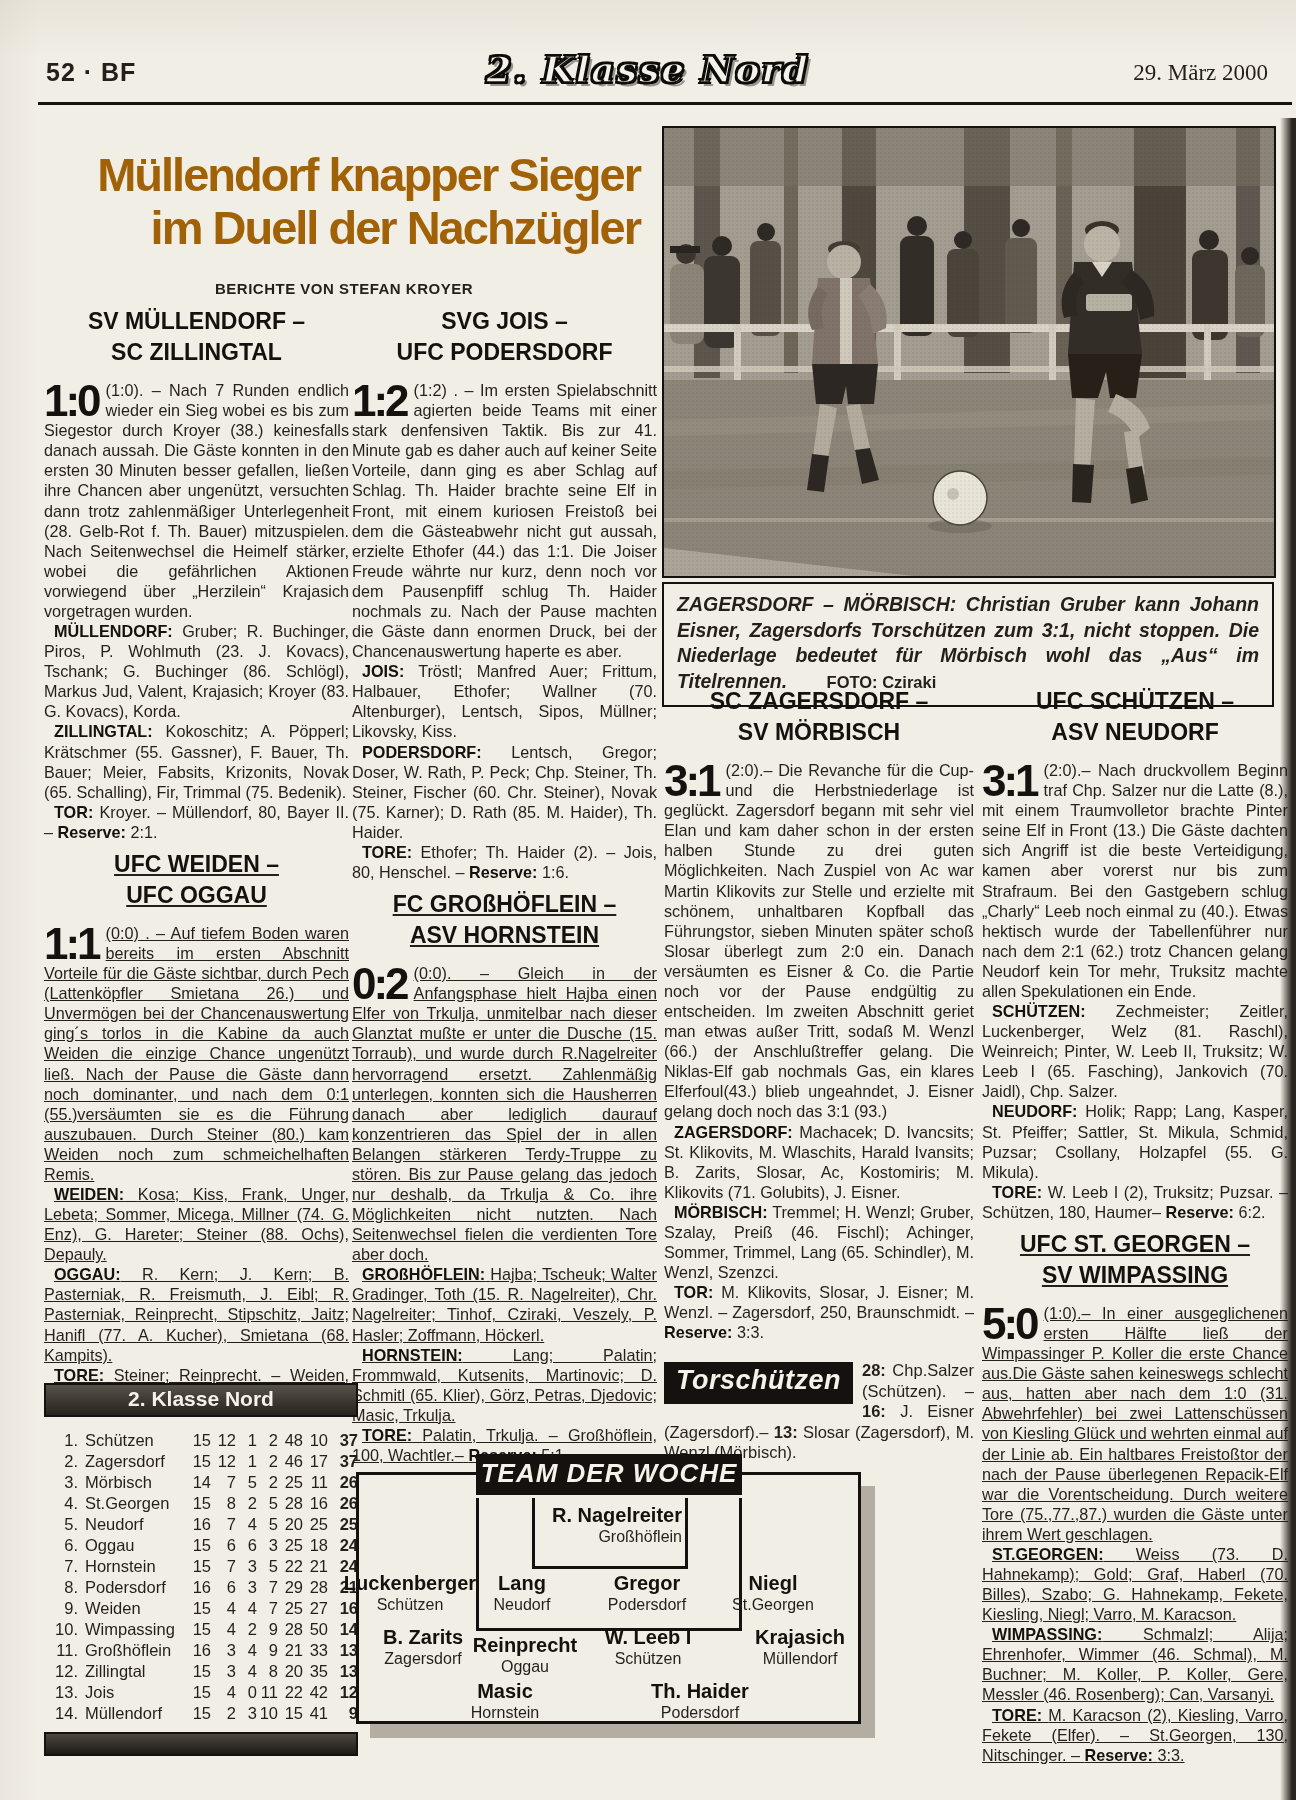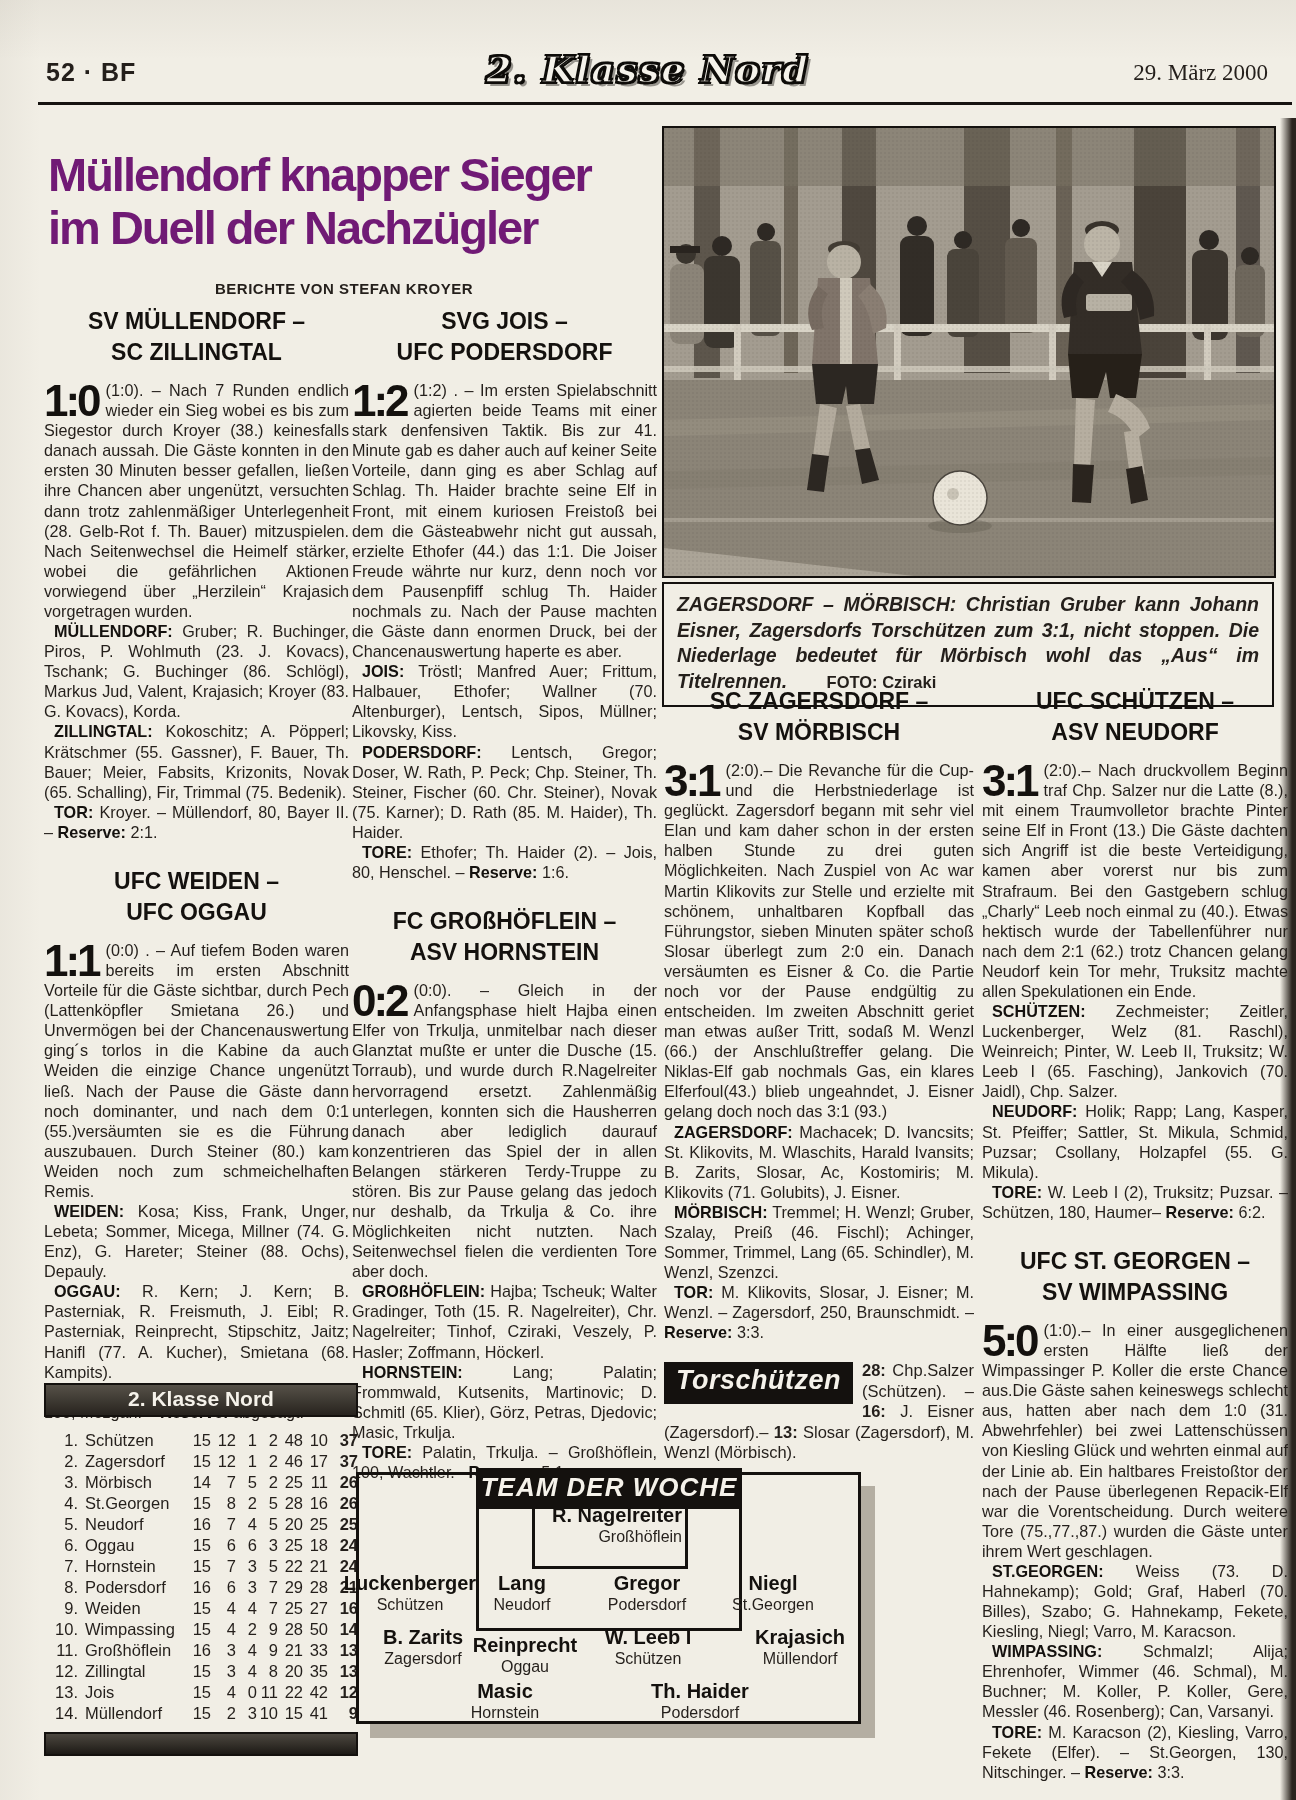--- a/index.html
+++ b/index.html
@@ -12,37 +12,37 @@
         background:linear-gradient(90deg,rgba(42,36,30,0),#2a241e 75%);}
   
   .issue{position:absolute;left:46px;top:58px;font-size:25px;font-weight:bold;letter-spacing:1px;}
   .section-title{position:absolute;left:50%;top:48px;transform:translateX(-50%);
         font-family:"DejaVu Serif",serif;font-style:italic;font-weight:bold;font-size:36px;
         color:#f5f2ea;-webkit-text-stroke:1.5px #0e0c09;letter-spacing:2px;
         text-shadow:-2px -2px 0 #0e0c09,2px -2px 0 #0e0c09,-2px 2px 0 #0e0c09,2px 2px 0 #0e0c09,4px 4px 0 rgba(20,16,12,.4);}
   .date{position:absolute;right:28px;top:60px;font-family:"Liberation Serif",serif;font-size:23px;}
   .head-rule{position:absolute;left:38px;top:102px;width:1254px;height:3px;background:#161310;}
   
-  .headline{position:absolute;left:48px;top:118px;width:592px;text-align:left;
-        font-size:47px;line-height:1.12;font-weight:bold;letter-spacing:-2px;color:#701a75;}
+  .headline{position:absolute;left:48px;top:118px;width:592px;text-align:right;
+        font-size:47px;line-height:1.12;font-weight:bold;letter-spacing:-2px;color:#a16207;}
   .byline{position:absolute;left:48px;top:280px;width:592px;text-align:center;
         font-size:15px;font-weight:bold;letter-spacing:.5px;}
   
   .photo{position:absolute;left:662px;top:126px;width:610px;height:448px;border:2px solid #14110e;background:#a39c90;}
   .photo svg{display:block;width:100%;height:100%;}
   .caption{position:absolute;left:662px;top:582px;width:582px;border:2px solid #14110e;
         padding:8px 13px 10px;font-size:19.5px;line-height:1.32;font-weight:bold;font-style:italic;text-align:justify;background:#f1eee5;}
   .caption .credit{font-style:normal;font-size:16.5px;margin-left:34px;white-space:nowrap;}
   
   .col{position:absolute;width:305px;}
   .col1{left:44px;top:306px;}
   .col2{left:352px;top:306px;}
   .col3{left:664px;top:686px;width:310px;}
   .col4{left:982px;top:686px;width:306px;}
-  .report+.report{margin-top:24px;}
+  .report+.report{margin-top:7px;text-decoration:underline;}
   .rtitle{margin:0 0 12px;text-align:center;font-size:23px;line-height:1.35;font-weight:bold;color:#14110e;}
   .rbody,.lineup,.goals{margin:0;font-size:16.2px;line-height:1.24;text-align:justify;}
   .score{float:left;font-size:44px;font-weight:bold;line-height:.82;letter-spacing:-3px;margin:3px 7px 0 0;color:#14110e;}
   .lineup,.goals{text-indent:10px;}
   .lineup b,.goals b{color:#14110e;}
   
   .standings{position:absolute;left:44px;top:1383px;width:314px;}
   .st-header{background:linear-gradient(180deg,#565148,#27231e);border:2px solid #14110e;
         color:#f5f2ea;font-weight:bold;font-size:21px;text-align:center;padding:2px 0 4px;}
   .st-rows{margin-top:13px;}
@@ -60,21 +60,21 @@
         font-size:27px;padding:2px 12px 6px;margin:2px 9px 2px 0;letter-spacing:.5px;}
   .scorers-p b{font-weight:bold;}
   
   .totw{position:absolute;left:356px;top:1452px;width:505px;height:285px;}
   .totw-frame{position:absolute;left:0;top:20px;width:499px;height:246px;border:3px solid #14110e;
         box-shadow:14px 14px 0 rgba(130,122,108,.55);}
   .penalty-box{position:absolute;left:120px;top:46px;width:260px;height:130px;
         border:3px solid #14110e;border-top:none;}
   .keeper-box{position:absolute;left:176px;top:46px;width:150px;height:68px;
         border:3px solid #14110e;border-top:none;}
-  .totw-banner{position:absolute;left:120px;top:16px;width:266px;background:#14110e;color:#f5f2ea;
+  .totw-banner{position:absolute;left:120px;top:2px;width:266px;background:#14110e;color:#f5f2ea;
         font-style:italic;font-weight:bold;font-size:26px;text-transform:uppercase;text-align:center;
         padding:4px 0 6px;letter-spacing:1px;}
   .pl{position:absolute;transform:translateX(-50%);text-align:center;width:150px;}
   .pl .nm{font-weight:bold;font-size:20px;line-height:1.15;color:#14110e;}
   .pl .cl{font-size:16px;line-height:1.25;}
   .p-gk{left:251px;top:52px;text-align:right;}
   .p-a1{left:54px;top:120px;}  .p-a2{left:166px;top:120px;}  .p-a3{left:291px;top:120px;}  .p-a4{left:417px;top:120px;}
   .p-b1{left:67px;top:174px;}  .p-b2{left:169px;top:182px;}  .p-b3{left:292px;top:174px;}  .p-b4{left:444px;top:174px;}
   .p-c1{left:149px;top:228px;} .p-c2{left:344px;top:228px;}
 </style>

